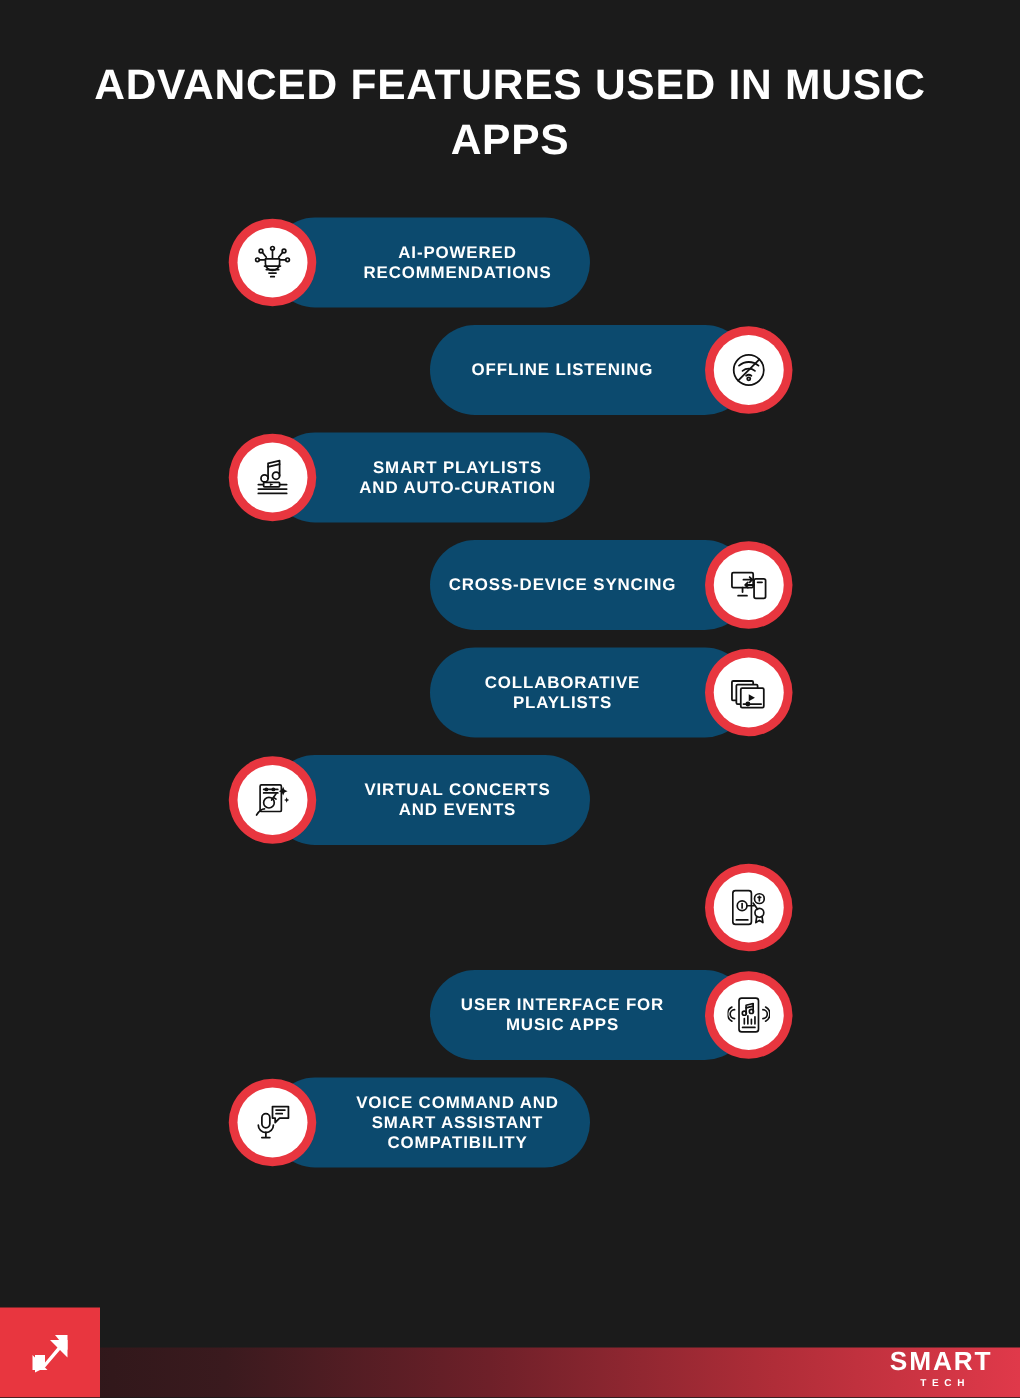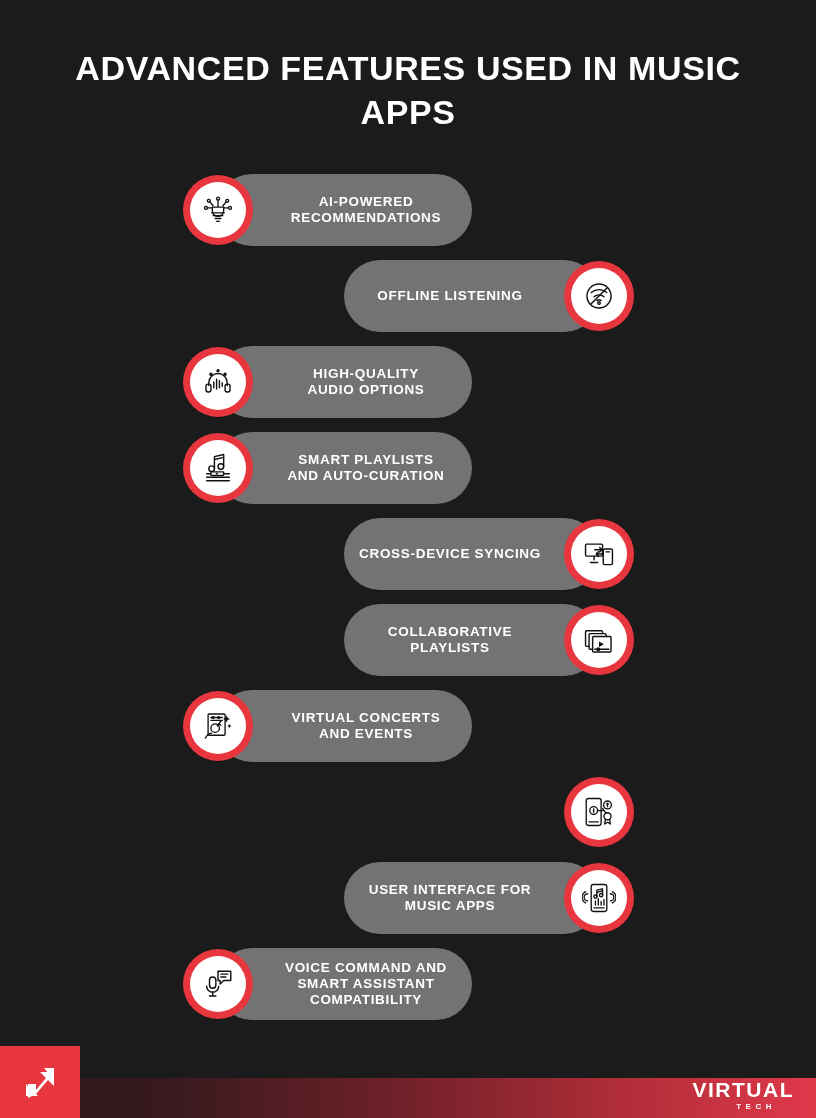--- a/index.html
+++ b/index.html
@@ -27,21 +27,21 @@
   .list { position:absolute; top:174px; left:0; width:816px; }
 
   .row { position:relative; height:86px; }
   .row.r-left  { padding-left:184px; }
   .row.r-right { padding-left:0; }
 
   .pill {
     position:absolute;
     top:0;
     height:72px;
-    background:#737373;
+    background:#0c4a6e;
     border-radius:36px;
     display:flex;
     align-items:center;
     justify-content:center;
   }
   .row.r-left  .pill { left:216px; width:256px; padding-left:44px; }
   .row.r-right .pill { left:344px; width:256px; padding-right:44px; }
 
   .pill-label {
     color:#ffffff;
@@ -148,39 +148,20 @@
             <path d="M13 19a17 17 0 0 1 22 0"></path>
             <path d="M17 25a11 11 0 0 1 14 0"></path>
             <path d="M21 30.5a5 5 0 0 1 6 0"></path>
             <circle cx="24" cy="34" r="1.8"></circle>
             <path d="M12 36L36 12"></path>
           </svg>
         </div>
       </div>
     </div>
 
-    <div class="row r-left">
-      <div class="pill">
-        <span class="pill-label">HIGH-QUALITY
-AUDIO OPTIONS</span>
-      </div>
-      <div class="badge">
-        <div class="badge-inner">
-          <svg viewBox="0 0 48 48" fill="none" stroke="#111" stroke-width="2" stroke-linecap="round" stroke-linejoin="round">
-            <path d="M11 29v-4a13 13 0 0 1 26 0v4"></path>
-            <rect x="7" y="27" width="7" height="11" rx="3"></rect>
-            <rect x="34" y="27" width="7" height="11" rx="3"></rect>
-            <path d="M18 24v8M22 20v14M26 22v10M30 25v5"></path>
-            <circle cx="14" cy="13" r="1.4" fill="#111"></circle>
-            <circle cx="34" cy="13" r="1.4" fill="#111"></circle>
-            <circle cx="24" cy="8" r="1.4" fill="#111"></circle>
-          </svg>
-        </div>
-      </div>
-    </div>
 
     <div class="row r-left">
       <div class="pill">
         <span class="pill-label">SMART PLAYLISTS
 AND AUTO-CURATION</span>
       </div>
       <div class="badge">
         <div class="badge-inner">
           <svg viewBox="0 0 48 48" fill="none" stroke="#111" stroke-width="2" stroke-linecap="round" stroke-linejoin="round">
             <path d="M19 25V8l13-3v17"></path>
@@ -320,18 +301,18 @@
   <div class="footer">
     <div class="footer-bar"></div>
     <div class="logo-box">
       <svg viewBox="0 0 48 48" fill="#ffffff" stroke="none">
         <path d="M12 40 L12 26 L20 26 L20 32 L30 20 L24 14 L38 14 L38 28 L32 22 L20 36 Z"></path>
         <path d="M38 10 L38 22 L28 10 Z"></path>
         <path d="M10 38 L22 38 L10 26 Z"></path>
       </svg>
     </div>
     <div class="brand">
-      <div class="brand-name">VIRTUAL</div>
+      <div class="brand-name">SMART</div>
       <div class="brand-sub">TECH</div>
     </div>
   </div>
 
 </div>
 
 </body></html>

